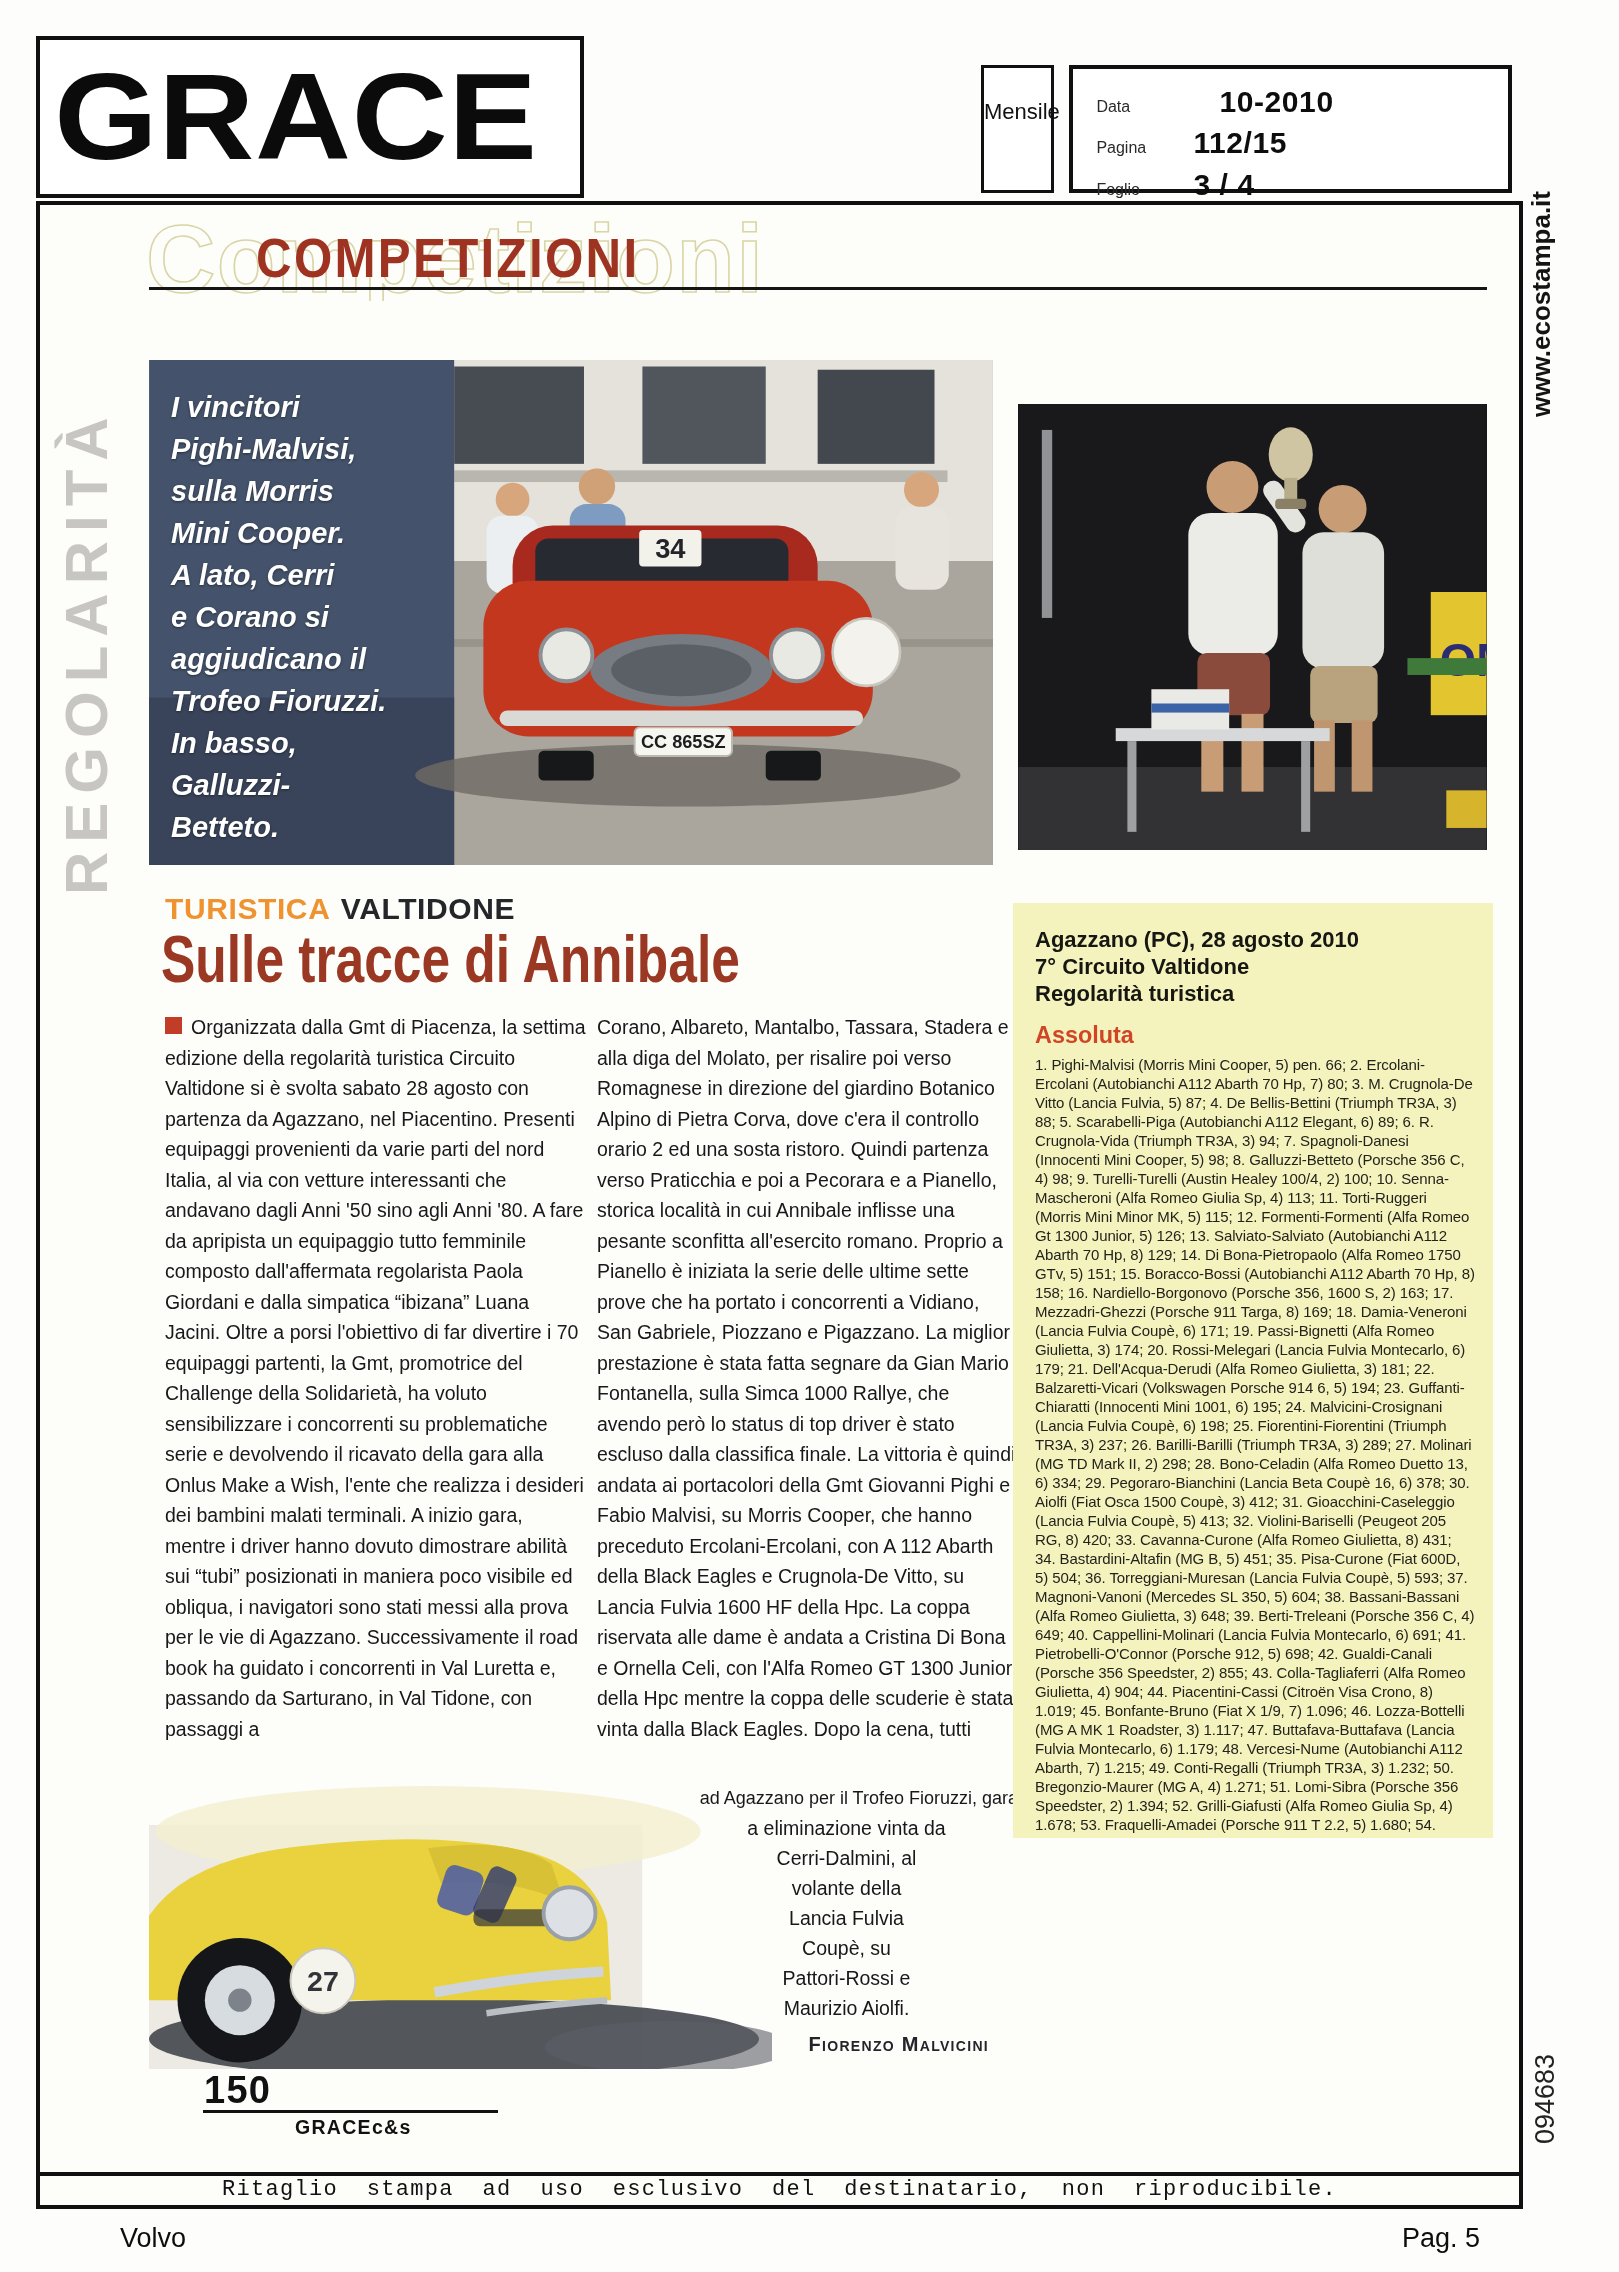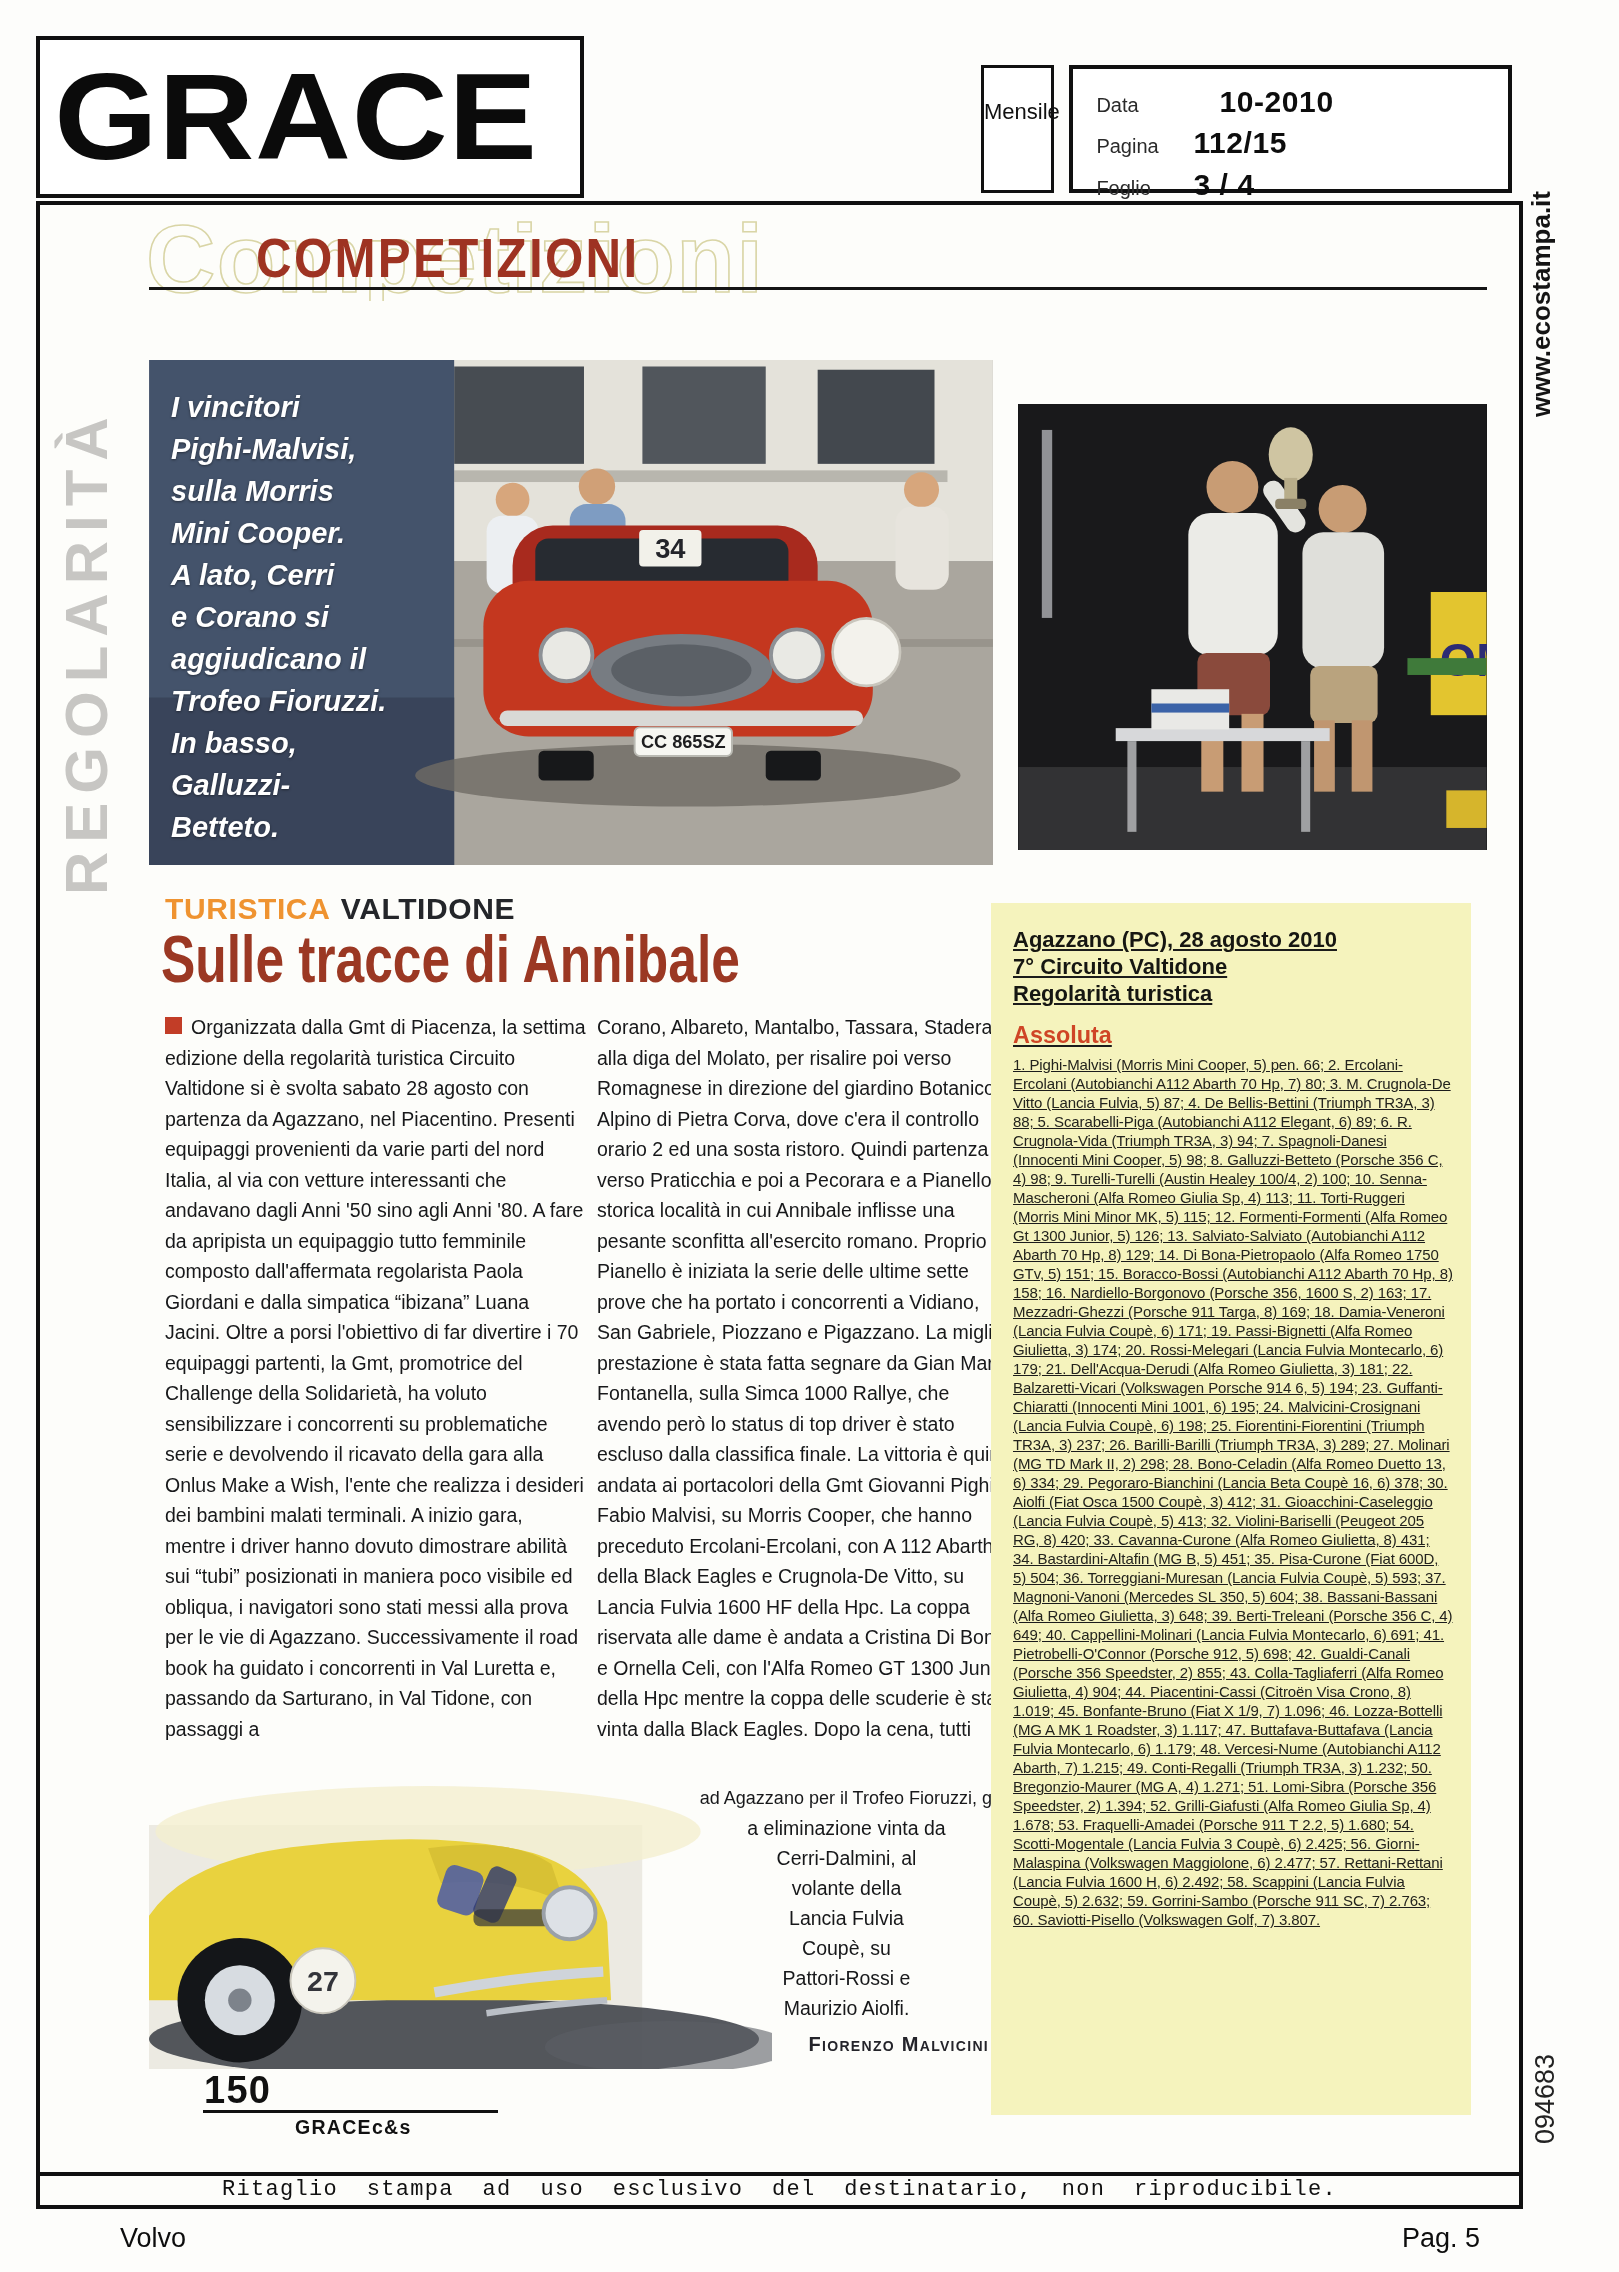--- a/index.html
+++ b/index.html
@@ -12,21 +12,21 @@
     overflow:hidden;
   }
   .abs { position:absolute; }
 
   
   .logo-box { left:36px; top:36px; width:548px; height:162px; border:4.5px solid #101010; background:#fff; display:flex; align-items:center; }
   .logo-text { font-size:133px; font-weight:900; letter-spacing:0.6px; color:#0b0b0b; padding-left:14.3px; transform:scaleY(.92); transform-origin:left center; }
   .mensile-box { left:981px; top:65px; width:73px; height:128px; border:3.9px solid #101010; background:#fff; text-align:center; padding-top:31px; font-size:22px; color:#111; }
   .info-box { left:1069px; top:65px; width:443px; height:128px; border:4.5px solid #101010; background:#fff; padding:15.6px 0 0 23.4px; display:flex; flex-direction:column; gap:7.8px; }
   .info-row { display:flex; align-items:baseline; }
-  .info-label { width:97px; font-size:20px; color:#2a2a2a; }
+  .info-label { width:97px; font-size:16px; color:#2a2a2a; }
   .info-value { font-size:30px; font-weight:800; color:#0d0d0d; letter-spacing:0.6px; }
   .info-row.first .info-value { margin-left:26px; }
 
   
   .frame { left:36px; top:201px; width:1487px; height:2008px; border:4.5px solid #101010; background:#fdfdfa; }
   .strip-line { left:36px; top:2172px; width:1487px; height:3.9px; background:#101010; }
   .strip-text { left:36px; top:2177px; width:1487px; text-align:center; font-family:"Liberation Mono", monospace; font-size:22px; color:#111; word-spacing:14.3px; letter-spacing:1.3px; }
 
   
   .watermark { left:146px; top:204px; width:870px; height:97px; overflow:hidden; font-size:96px; font-weight:700; letter-spacing:1.3px; color:transparent; -webkit-text-stroke:1.6px #d9d5a6; white-space:nowrap; }
@@ -52,21 +52,21 @@
   .bodycol { font-size:19.5px; line-height:30.5px; color:#17181a; text-align:left; }
   .col1 { left:165px; top:1012px; width:421px; height:769px; }
   .col2 { left:597px; top:1012px; width:421px; height:769px; }
   .bullet { display:inline-block; width:17px; height:17px; background:#c23d27; margin-right:9px; }
   .col2-tail { left:597px; top:1783px; width:421px; }
   .tail-first { font-size:18px; line-height:30px; color:#17181a; text-align:right; }
   .tail-rest { font-size:19.5px; line-height:30px; color:#17181a; text-align:center; padding-left:78px; }
   .byline { margin-top:10.4px; padding-right:29px; text-align:right; font-variant:small-caps; font-weight:800; font-size:20px; letter-spacing:1.3px; color:#24242a; }
 
   
-  .results { left:991px; top:903px; width:480px; height:1212px; background:#f5f3bd; padding:23.4px 18px 19.5px 22px; overflow:hidden;text-decoration:underline; }
+  .results { left:1013px; top:903px; width:480px; height:935px; background:#f5f3bd; padding:23.4px 18px 19.5px 22px; overflow:hidden; }
   .res-head { font-size:22px; line-height:27px; font-weight:800; color:#161612; }
   .res-cat { margin-top:14.3px; font-size:23.4px; font-weight:800; color:#cf4526; }
   .res-list { margin-top:6.5px; font-size:15px; line-height:19px; letter-spacing:-0.1px; color:#23231d; }
 
   
   .pagenum { left:204px; top:2069px; font-size:38px; font-weight:800; color:#111; letter-spacing:1.3px; }
   .pagenum-rule { left:203px; top:2110px; width:295px; height:3.2px; background:#111; }
   .pagenum-brand { left:295px; top:2116px; font-size:19.5px; font-weight:800; letter-spacing:1.3px; color:#111; }
   .footer-left { left:120px; top:2223px; font-size:27px; color:#0d0d0d; }
   .footer-right { left:1402px; top:2223px; font-size:27px; color:#0d0d0d; }

